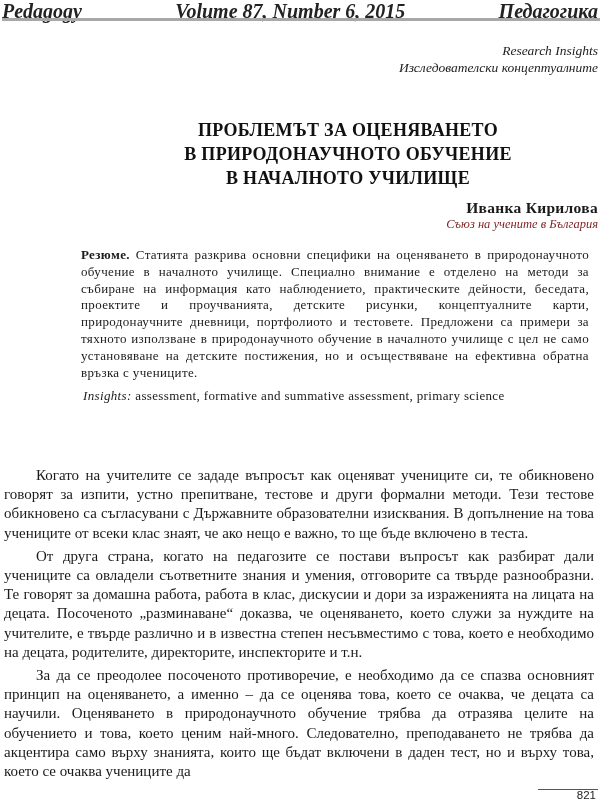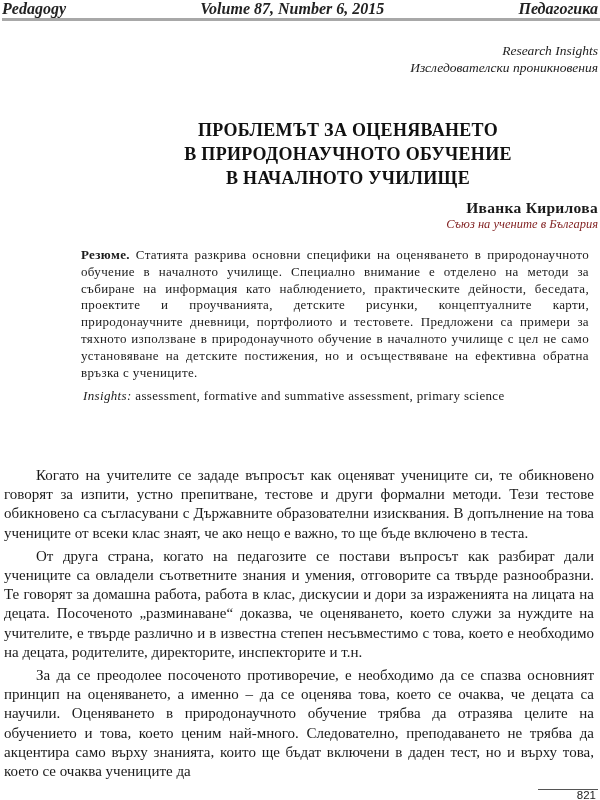--- a/index.html
+++ b/index.html
@@ -3,21 +3,21 @@
   <meta charset="utf-8">
   <style>
     html, body { margin: 0; padding: 0; background: #ffffff; }
     body {
       width: 600px; height: 800px; position: relative; overflow: hidden;
       font-family: "Liberation Serif", "DejaVu Serif", serif; color: #1a1a1a;
     }
     .header {
       position: absolute; left: 2px; right: 2px; top: 0; height: 23px;
       display: flex; justify-content: space-between; align-items: flex-start;
-      font-style: italic; font-weight: bold; font-size: 16px; color: #222;
+      font-style: italic; font-weight: bold; font-size: 20px; color: #222;
     }
     .header-rule {
       position: absolute; left: 2px; right: 0; top: 18px; height: 3px; background: #a8a8a8;
     }
     .rubric {
       position: absolute; right: 2px; top: 42px; text-align: right;
       font-style: italic; font-size: 13.5px; line-height: 17px; color: #222;
     }
     .title {
       position: absolute; left: 0; right: 0; top: 118px; text-align: center;
@@ -56,21 +56,21 @@
 
 <div class="header">
   <span>Pedagogy</span>
   <span>Volume 87, Number 6, 2015</span>
   <span>Педагогика</span>
 </div>
 <div class="header-rule"></div>
 
 <div class="rubric">
   <div>Research Insights</div>
-  <div>Изследователски проникновения</div>
+  <div>Изследователски концептуалните</div>
 </div>
 
 <div class="title">
   <div>ПРОБЛЕМЪТ ЗА ОЦЕНЯВАНЕТО</div>
   <div>В ПРИРОДОНАУЧНОТО ОБУЧЕНИЕ</div>
   <div>В НАЧАЛНОТО УЧИЛИЩЕ</div>
 </div>
 
 <div class="author">
   <div class="author-name">Иванка Кирилова</div>

